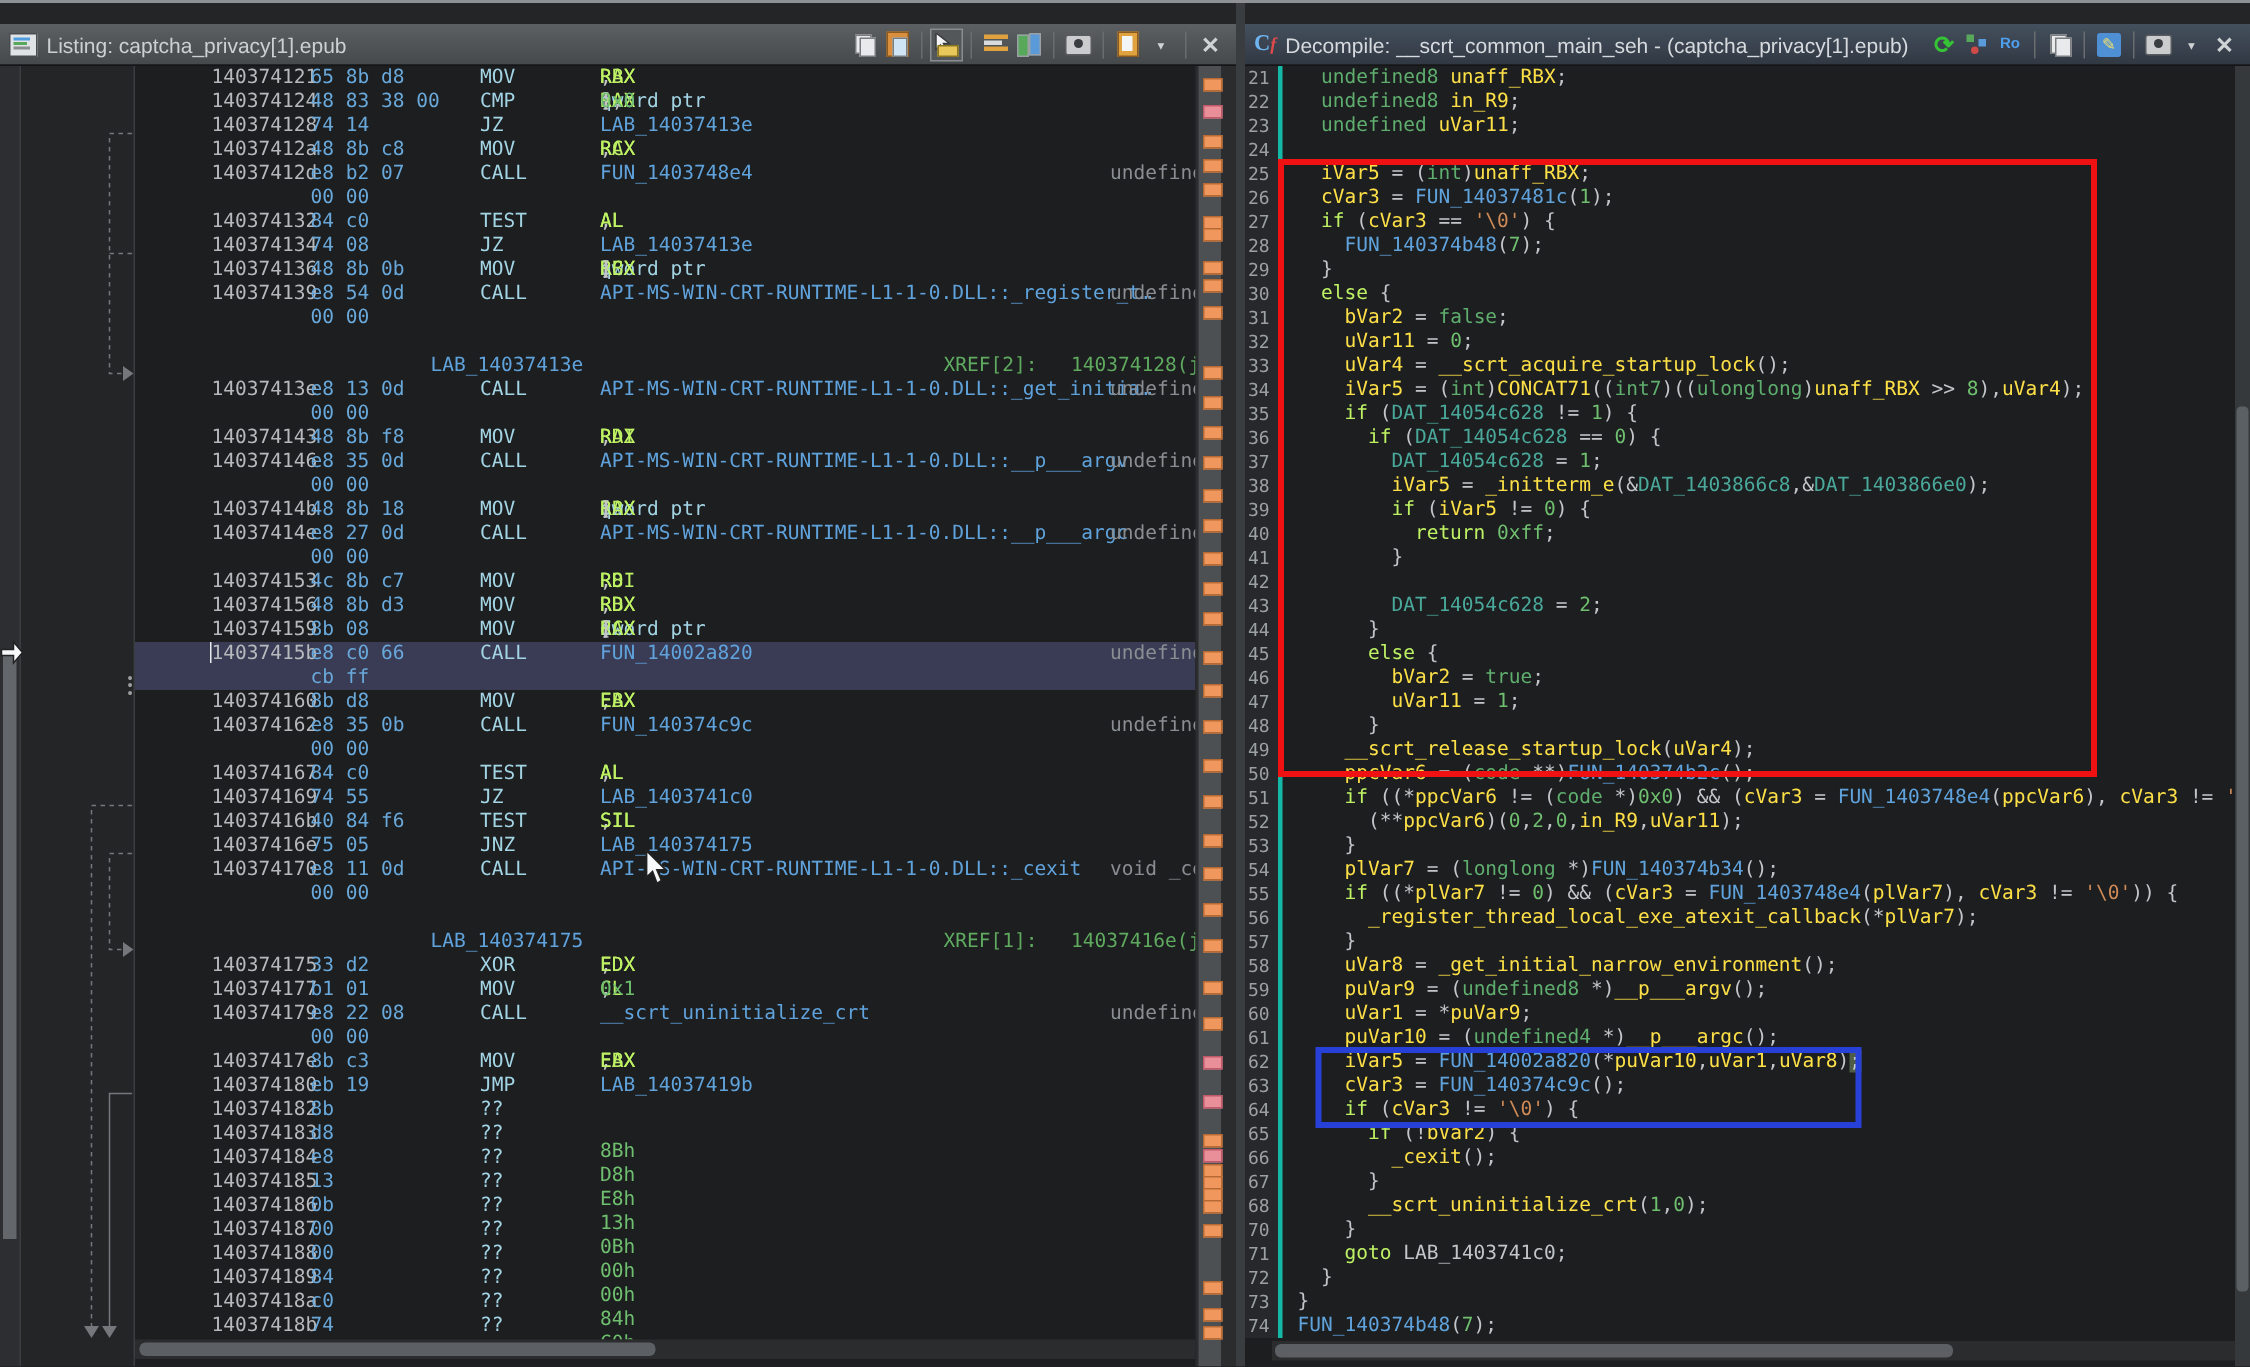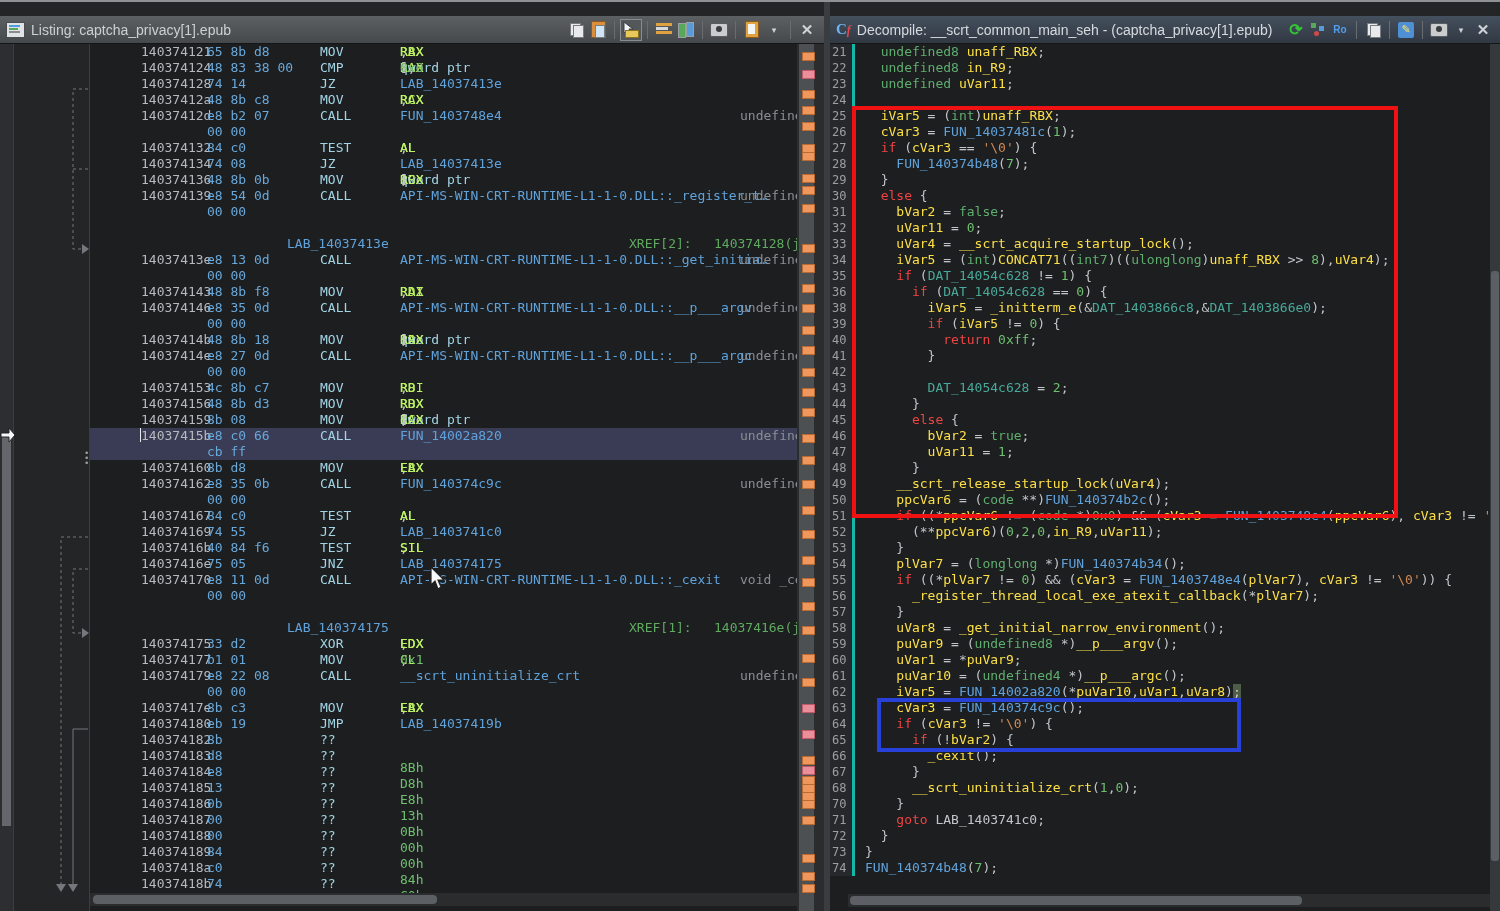--- a/index.html
+++ b/index.html
@@ -88,21 +88,21 @@
   #rhscroll{left:18px;bottom:4px;width:642px;}
   #rvtrack{position:absolute;right:0;top:28px;width:10px;bottom:0;background:#35393c;}
   #rvthumb{position:absolute;right:1px;top:255px;width:8px;height:590px;background:#5b6064;border-radius:3px;}
   
   #decomp{position:absolute;left:0;top:28px;right:10px;bottom:18px;overflow:hidden;font-size:13px;}
   .dline{position:relative;height:16px;line-height:16px;white-space:pre;display:flex;}
   .lnum{flex:0 0 20px;background:#26282b;border-right:3px solid #14b8a6;color:#9ba0a4;
         padding-left:2px;font-size:12px;}
   .dcode{padding-left:10px;}
   .v{color:#fde047;} .f{color:#60a3dc;} .d{color:#4aa99a;} .t{color:#5fae6e;}
-  .kw{color:#ef4444;} .s{color:#cf8a56;} .cur{background:#4e5c48;color:#c8cccf;}
+  .kw{color:#bef264;} .s{color:#cf8a56;} .cur{background:#4e5c48;color:#c8cccf;}
   
   #redbox{position:absolute;left:22px;top:90px;width:538px;height:404px;border:4px solid #f01212;pointer-events:none;}
   #bluebox{position:absolute;left:47px;top:682px;width:356px;height:46px;border:4px solid #2741d8;pointer-events:none;}
   svg{display:block;}
 </style>
 </head>
 <body>
 
 <div id="stage">
   <div id="topline"></div>
@@ -344,20 +344,21 @@
         <div class="dline"><span class="lnum">27</span><span class="dcode"><span class="kw">  if</span><span class="p"> (</span><span class="v">cVar3</span><span class="p"> == </span><span class="s">'\0'</span><span class="p">) {</span></span></div>
         <div class="dline"><span class="lnum">28</span><span class="dcode"><span class="f">    FUN_140374b48</span><span class="p">(</span><span class="n">7</span><span class="p">);</span></span></div>
         <div class="dline"><span class="lnum">29</span><span class="dcode"><span class="p">  }</span></span></div>
         <div class="dline"><span class="lnum">30</span><span class="dcode"><span class="kw">  else</span><span class="p"> {</span></span></div>
         <div class="dline"><span class="lnum">31</span><span class="dcode"><span class="v">    bVar2</span><span class="p"> = </span><span class="t">false</span><span class="p">;</span></span></div>
         <div class="dline"><span class="lnum">32</span><span class="dcode"><span class="v">    uVar11</span><span class="p"> = </span><span class="n">0</span><span class="p">;</span></span></div>
         <div class="dline"><span class="lnum">33</span><span class="dcode"><span class="v">    uVar4</span><span class="p"> = </span><span class="v">__scrt_acquire_startup_lock</span><span class="p">();</span></span></div>
         <div class="dline"><span class="lnum">34</span><span class="dcode"><span class="v">    iVar5</span><span class="p"> = (</span><span class="t">int</span><span class="p">)</span><span class="v">CONCAT71</span><span class="p">((</span><span class="t">int7</span><span class="p">)((</span><span class="t">ulonglong</span><span class="p">)</span><span class="v">unaff_RBX</span><span class="p"> &gt;&gt; </span><span class="n">8</span><span class="p">),</span><span class="v">uVar4</span><span class="p">);</span></span></div>
         <div class="dline"><span class="lnum">35</span><span class="dcode"><span class="kw">    if</span><span class="p"> (</span><span class="d">DAT_14054c628</span><span class="p"> != </span><span class="n">1</span><span class="p">) {</span></span></div>
         <div class="dline"><span class="lnum">36</span><span class="dcode"><span class="kw">      if</span><span class="p"> (</span><span class="d">DAT_14054c628</span><span class="p"> == </span><span class="n">0</span><span class="p">) {</span></span></div>
+        <div class="dline"><span class="lnum">37</span><span class="dcode"><span class="d">        DAT_14054c628</span><span class="p"> = </span><span class="n">1</span><span class="p">;</span></span></div>
         <div class="dline"><span class="lnum">38</span><span class="dcode"><span class="v">        iVar5</span><span class="p"> = </span><span class="v">_initterm_e</span><span class="p">(&amp;</span><span class="d">DAT_1403866c8</span><span class="p">,&amp;</span><span class="d">DAT_1403866e0</span><span class="p">);</span></span></div>
         <div class="dline"><span class="lnum">39</span><span class="dcode"><span class="kw">        if</span><span class="p"> (</span><span class="v">iVar5</span><span class="p"> != </span><span class="n">0</span><span class="p">) {</span></span></div>
         <div class="dline"><span class="lnum">40</span><span class="dcode"><span class="kw">          return</span><span class="p"> </span><span class="n">0xff</span><span class="p">;</span></span></div>
         <div class="dline"><span class="lnum">41</span><span class="dcode"><span class="p">        }</span></span></div>
         <div class="dline"><span class="lnum">42</span></div>
         <div class="dline"><span class="lnum">43</span><span class="dcode"><span class="d">        DAT_14054c628</span><span class="p"> = </span><span class="n">2</span><span class="p">;</span></span></div>
         <div class="dline"><span class="lnum">44</span><span class="dcode"><span class="p">      }</span></span></div>
         <div class="dline"><span class="lnum">45</span><span class="dcode"><span class="kw">      else</span><span class="p"> {</span></span></div>
         <div class="dline"><span class="lnum">46</span><span class="dcode"><span class="v">        bVar2</span><span class="p"> = </span><span class="t">true</span><span class="p">;</span></span></div>
         <div class="dline"><span class="lnum">47</span><span class="dcode"><span class="v">        uVar11</span><span class="p"> = </span><span class="n">1</span><span class="p">;</span></span></div>

